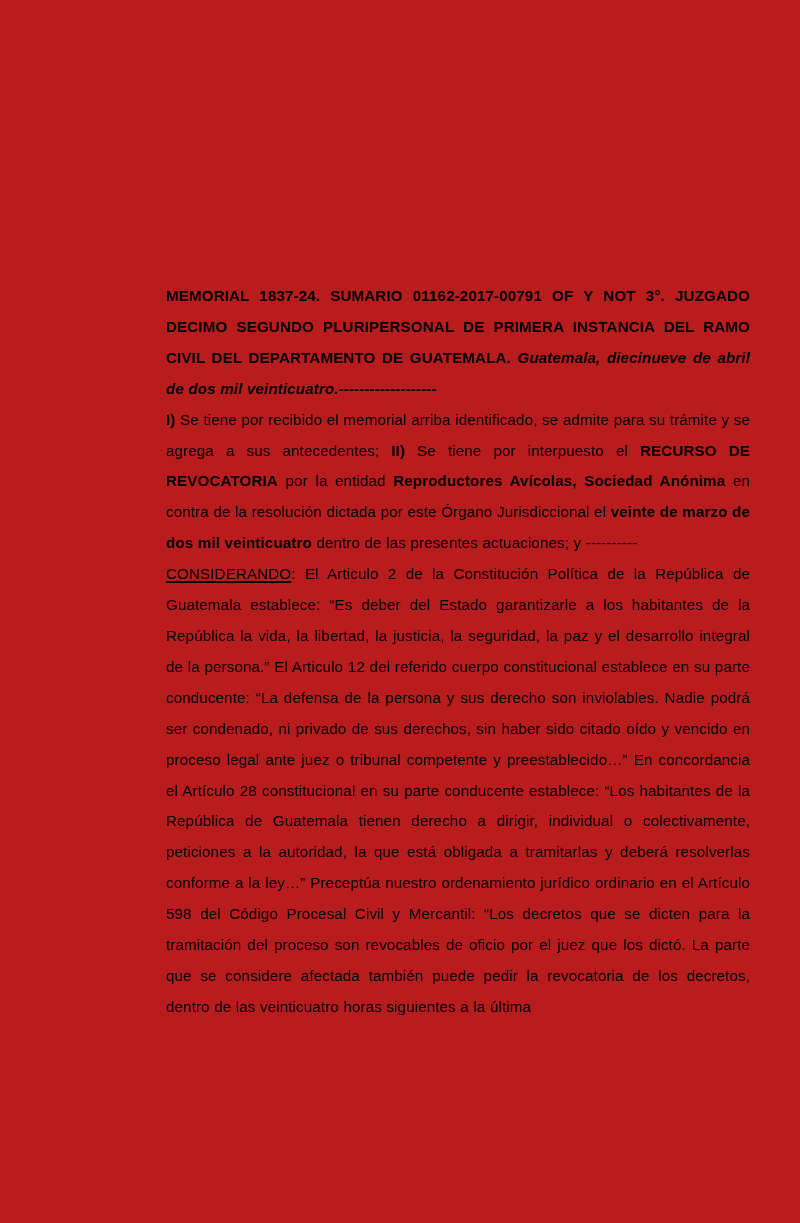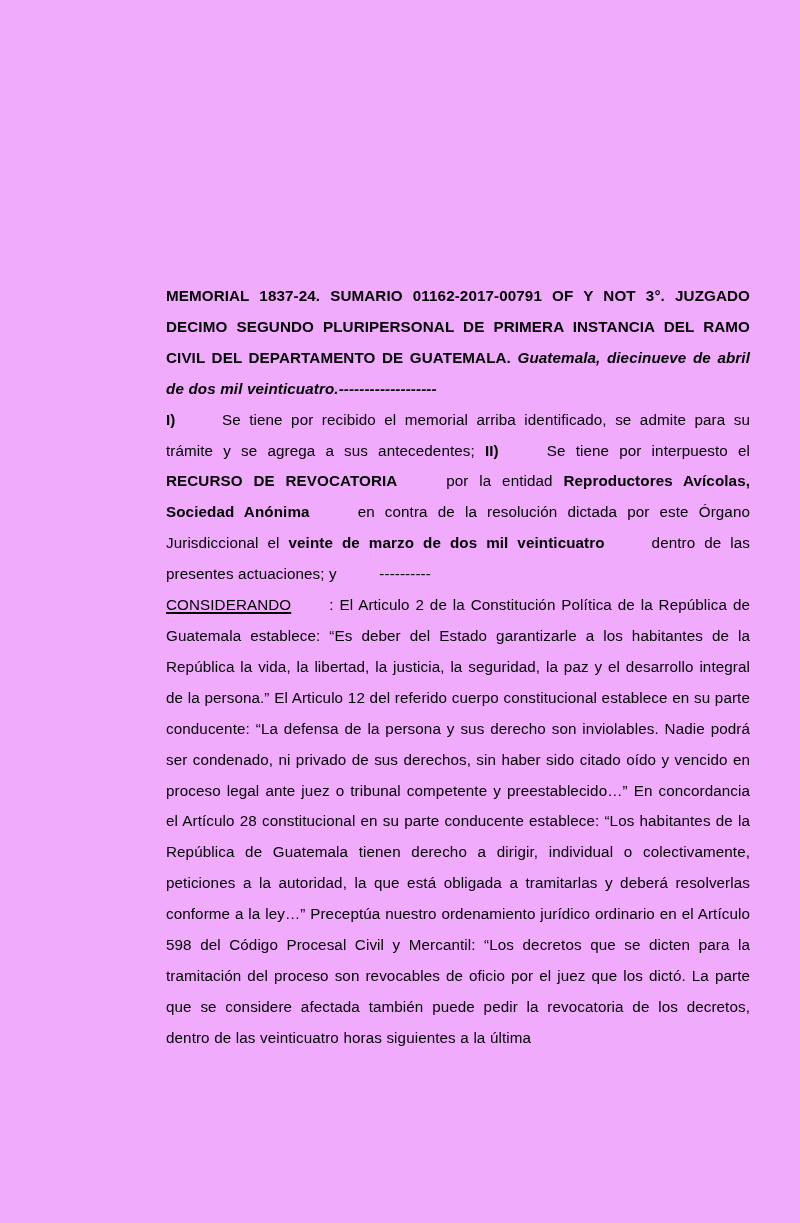--- a/index.html
+++ b/index.html
@@ -32,36 +32,36 @@
     font-size: 15.2px;
     line-height: 30.9px;
     letter-spacing: 0.1px;
     word-spacing: 0.2px;
     -webkit-font-smoothing: antialiased;
   }
   .para + .para {
     margin-top: 0;
   }
   
-  .r-normal   { font-weight: 400; font-style: normal; margin-left: 38px; }
+  .r-normal   { font-weight: 400; font-style: normal; }
   .r-bold     { font-weight: 700; font-style: normal; }
   .r-bolditalic { font-weight: 700; font-style: italic; }
   .r-boldunderline {
     font-weight: 400;
     font-style: normal;
     text-decoration: underline;
     text-decoration-thickness: 1.6px;
     text-underline-offset: 2px;
   }
   
   .nowrap { white-space: nowrap; }
 </style>
 </head>
 <body>
 
-<div class="page" style="background: #f0abfc; color: rgb(0, 0, 0);">
+<div class="page" style="background: #b91c1c; color: rgb(0, 0, 0);">
   <div class="text-column" id="text-column">
 
   <p class="para"><span class="r-bold">MEMORIAL 1837-24. SUMARIO 01162-2017-00791 OF Y NOT 3°. JUZGADO DECIMO SEGUNDO PLURIPERSONAL DE PRIMERA INSTANCIA DEL RAMO CIVIL DEL DEPARTAMENTO DE GUATEMALA. </span><span class="r-bolditalic">Guatemala, diecinueve de abril de dos mil veinticuatro.</span><span class="r-bolditalic nowrap">-------------------</span></p>
       <p class="para"><span class="r-bold">I)</span><span class="r-normal"> Se tiene por recibido el memorial arriba identificado, se admite para su trámite y se agrega a sus antecedentes; </span><span class="r-bold">II)</span><span class="r-normal"> Se tiene por interpuesto el </span><span class="r-bold">RECURSO DE REVOCATORIA</span><span class="r-normal"> por la entidad </span><span class="r-bold">Reproductores Avícolas, Sociedad Anónima</span><span class="r-normal"> en contra de la resolución dictada por este Órgano Jurisdiccional el </span><span class="r-bold">veinte de marzo de dos mil veinticuatro</span><span class="r-normal"> dentro de las presentes actuaciones; y </span><span class="r-normal nowrap">----------</span></p>
       <p class="para"><span class="r-boldunderline">CONSIDERANDO</span><span class="r-normal">: El Articulo 2 de la Constitución Política de la República de Guatemala establece: “Es deber del Estado garantizarle a los habitantes de la República la vida, la libertad, la justicia, la seguridad, la paz y el desarrollo integral de la persona.” El Articulo 12 del referido cuerpo constitucional establece en su parte conducente: “La defensa de la persona y sus derecho son inviolables. Nadie podrá ser condenado, ni privado de sus derechos, sin haber sido citado oído y vencido en proceso legal ante juez o tribunal competente y preestablecido…” En concordancia el Artículo 28 constitucional en su parte conducente establece: “Los habitantes de la República de Guatemala tienen derecho a dirigir, individual o colectivamente, peticiones a la autoridad, la que está obligada a tramitarlas y deberá resolverlas conforme a la ley…” Preceptúa nuestro ordenamiento jurídico ordinario en el Artículo 598 del Código Procesal Civil y Mercantil: “Los decretos que se dicten para la tramitación del proceso son revocables de oficio por el juez que los dictó. La parte que se considere afectada también puede pedir la revocatoria de los decretos, dentro de las veinticuatro horas siguientes a la última</span></p>
     </div>
 </div>
 
 </body></html>

